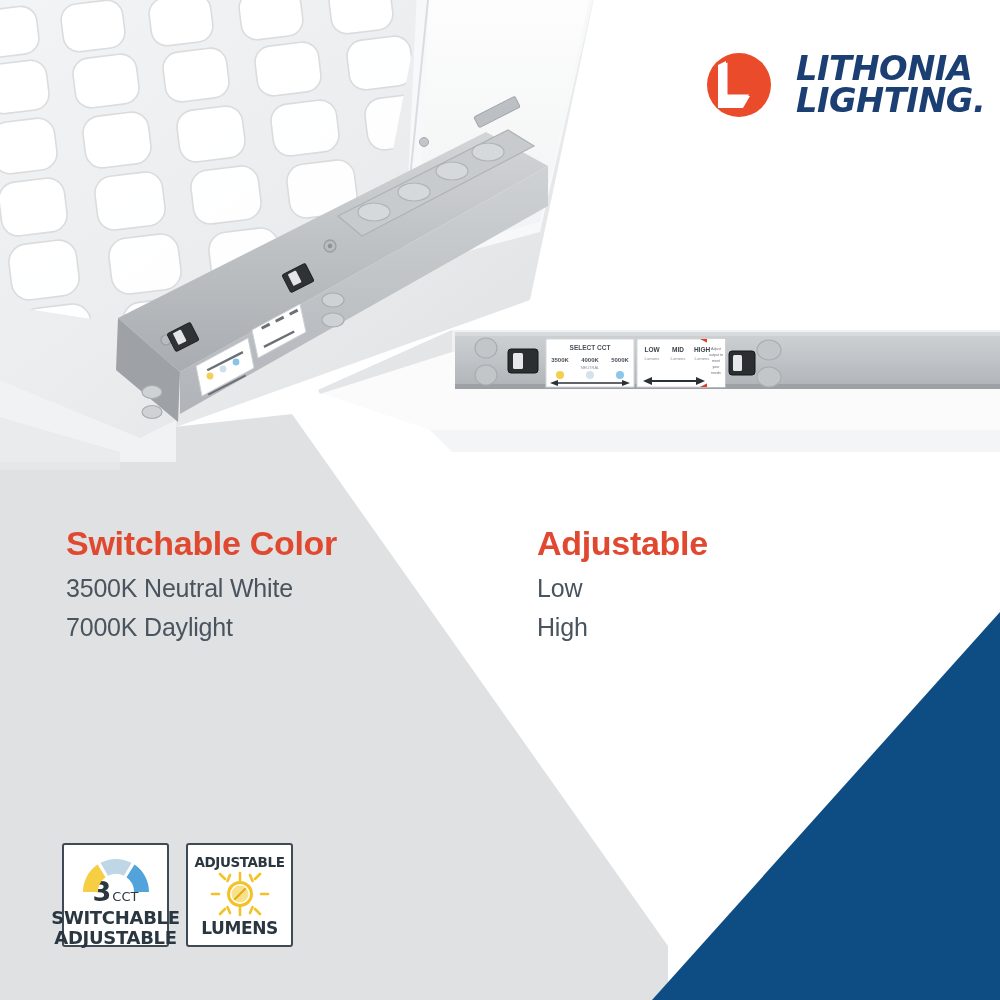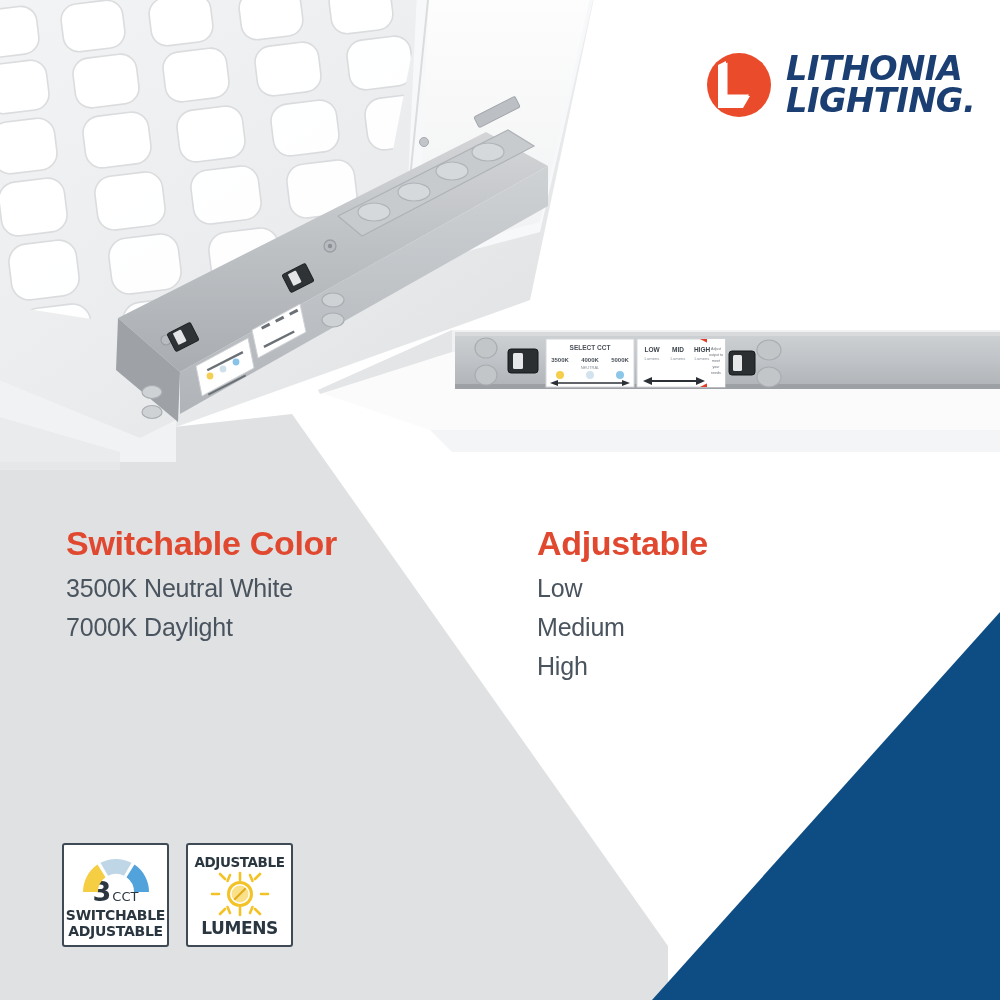--- a/index.html
+++ b/index.html
@@ -10,21 +10,21 @@
     overflow:hidden;
     position:relative;
   }
   #stage { position:absolute; inset:0; width:1000px; height:1000px; overflow:hidden; background:#ffffff; }
 
   
   .bg-layer { position:absolute; inset:0; }
   .bg-svg { position:absolute; left:0; top:0; width:1000px; height:1000px; }
 
   
-  .logo { position:absolute; left:706px; top:44px; width:250px; height:82px; display:flex; align-items:center; gap:14px; }
+  .logo { position:absolute; left:706px; top:44px; width:250px; height:82px; display:flex; align-items:center; gap:24px; }
   .logo-mark { width:66px; height:66px; flex:0 0 66px; position:relative; }
   .logo-words { display:flex; flex-direction:column; justify-content:center; line-height:0.97; }
   .logo-line {
     font-family:"DejaVu Sans", sans-serif;
     font-weight:bold; font-style:italic;
     font-size:33px; letter-spacing:-0.5px;
     color:#1b3f73;
     white-space:nowrap;
     transform:scaleX(1.02);
     transform-origin:left center;
@@ -61,21 +61,21 @@
     border-radius:3px;
     width:107px; height:104px;
     position:relative;
     display:flex; flex-direction:column; align-items:center;
   }
   .badge-cct { padding-top:9px; }
   .cct-arc { width:78px; height:40px; position:relative; }
   .cct-title { display:flex; align-items:baseline; justify-content:center; margin-top:-16px; }
   .cct-3 { font-family:"DejaVu Sans", sans-serif; font-size:27px; font-weight:bold; color:#2b3740; line-height:1; }
   .cct-cct { font-family:"DejaVu Sans", sans-serif; font-size:13px; font-weight:normal; color:#2b3740; line-height:1; margin-left:1px; }
-  .cct-sub { font-family:"DejaVu Sans", sans-serif; font-size:14px; font-weight:bold; color:#2b3740; line-height:1.13; text-align:center; margin-top:3px; letter-spacing:-0.3px; }
+  .cct-sub { font-family:"DejaVu Sans", sans-serif; font-size:18px; font-weight:bold; color:#2b3740; line-height:1.13; text-align:center; margin-top:3px; letter-spacing:-0.3px; }
 
   .badge-lumens { padding-top:9px; justify-content:space-between; padding-bottom:7px; }
   .lum-top { font-family:"DejaVu Sans", sans-serif; font-size:13.5px; font-weight:bold; color:#2b3740; letter-spacing:-0.4px; }
   .lum-bot { font-family:"DejaVu Sans", sans-serif; font-size:17px; font-weight:bold; color:#2b3740; letter-spacing:-0.4px; }
   .lum-sun { width:60px; height:46px; }
 
   
   .photo-svg { position:absolute; left:0; top:0; width:1000px; height:470px; }
 </style>
 </head>
@@ -318,21 +318,20 @@
         <div class="feat-item">7000K Daylight</div>
       </div>
     </div>
 
     <div class="col col-right">
       <div class="feat-head">
         <div>Adjustable</div>
       </div>
       <div class="feat-list">
         <div class="feat-item">Low</div>
-        <div class="feat-item">Medium</div>
         <div class="feat-item">High</div>
       </div>
     </div>
 
   </div>
 
   <div class="badges">
 
     <div class="badge badge-cct">
       <div class="cct-arc">

